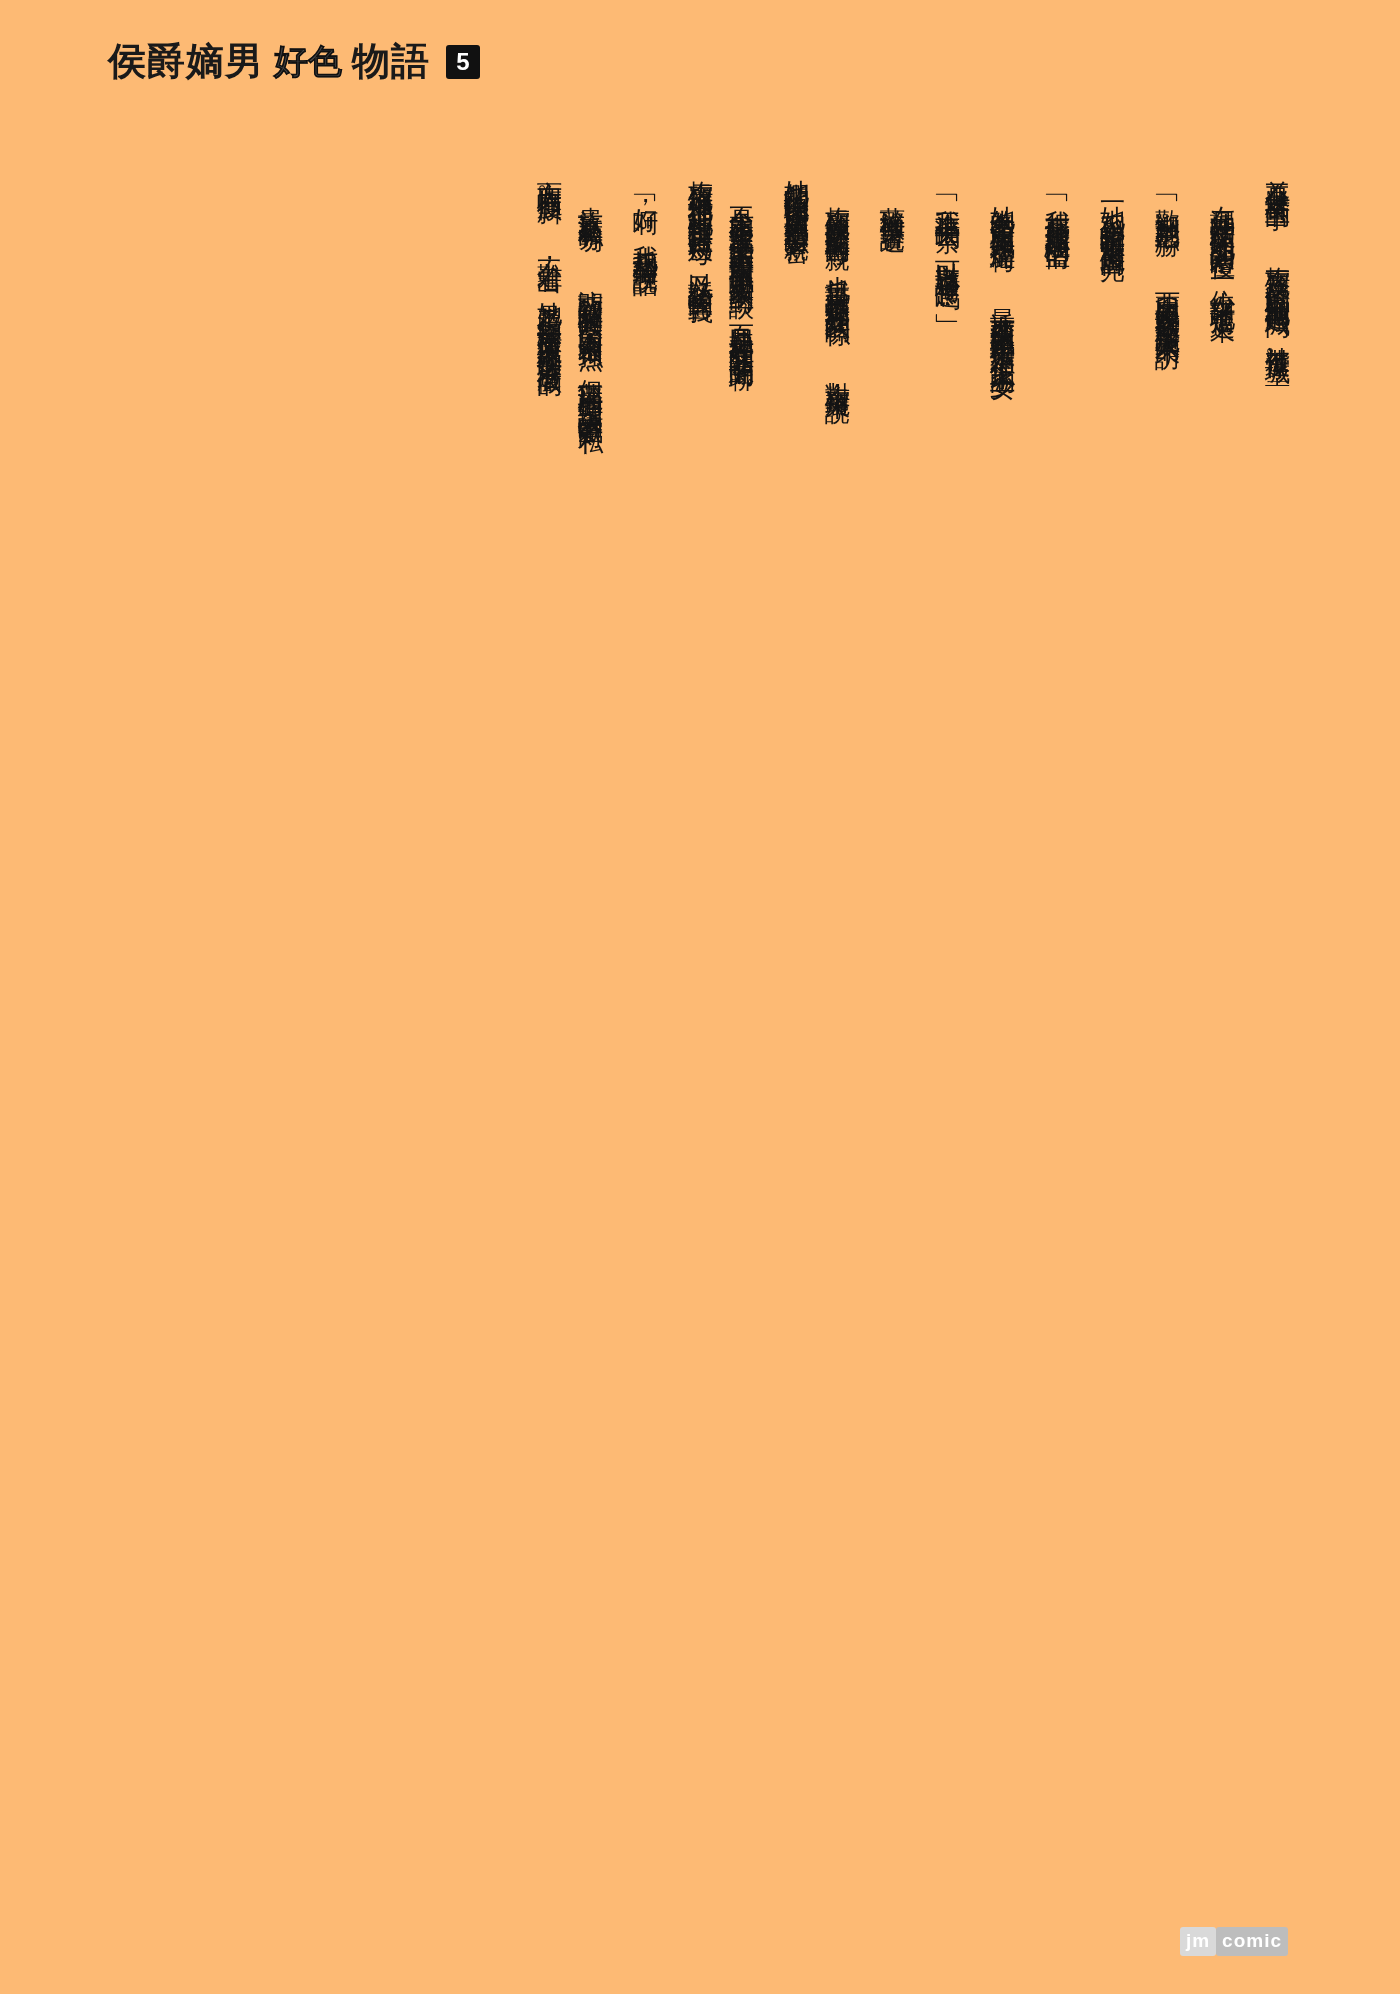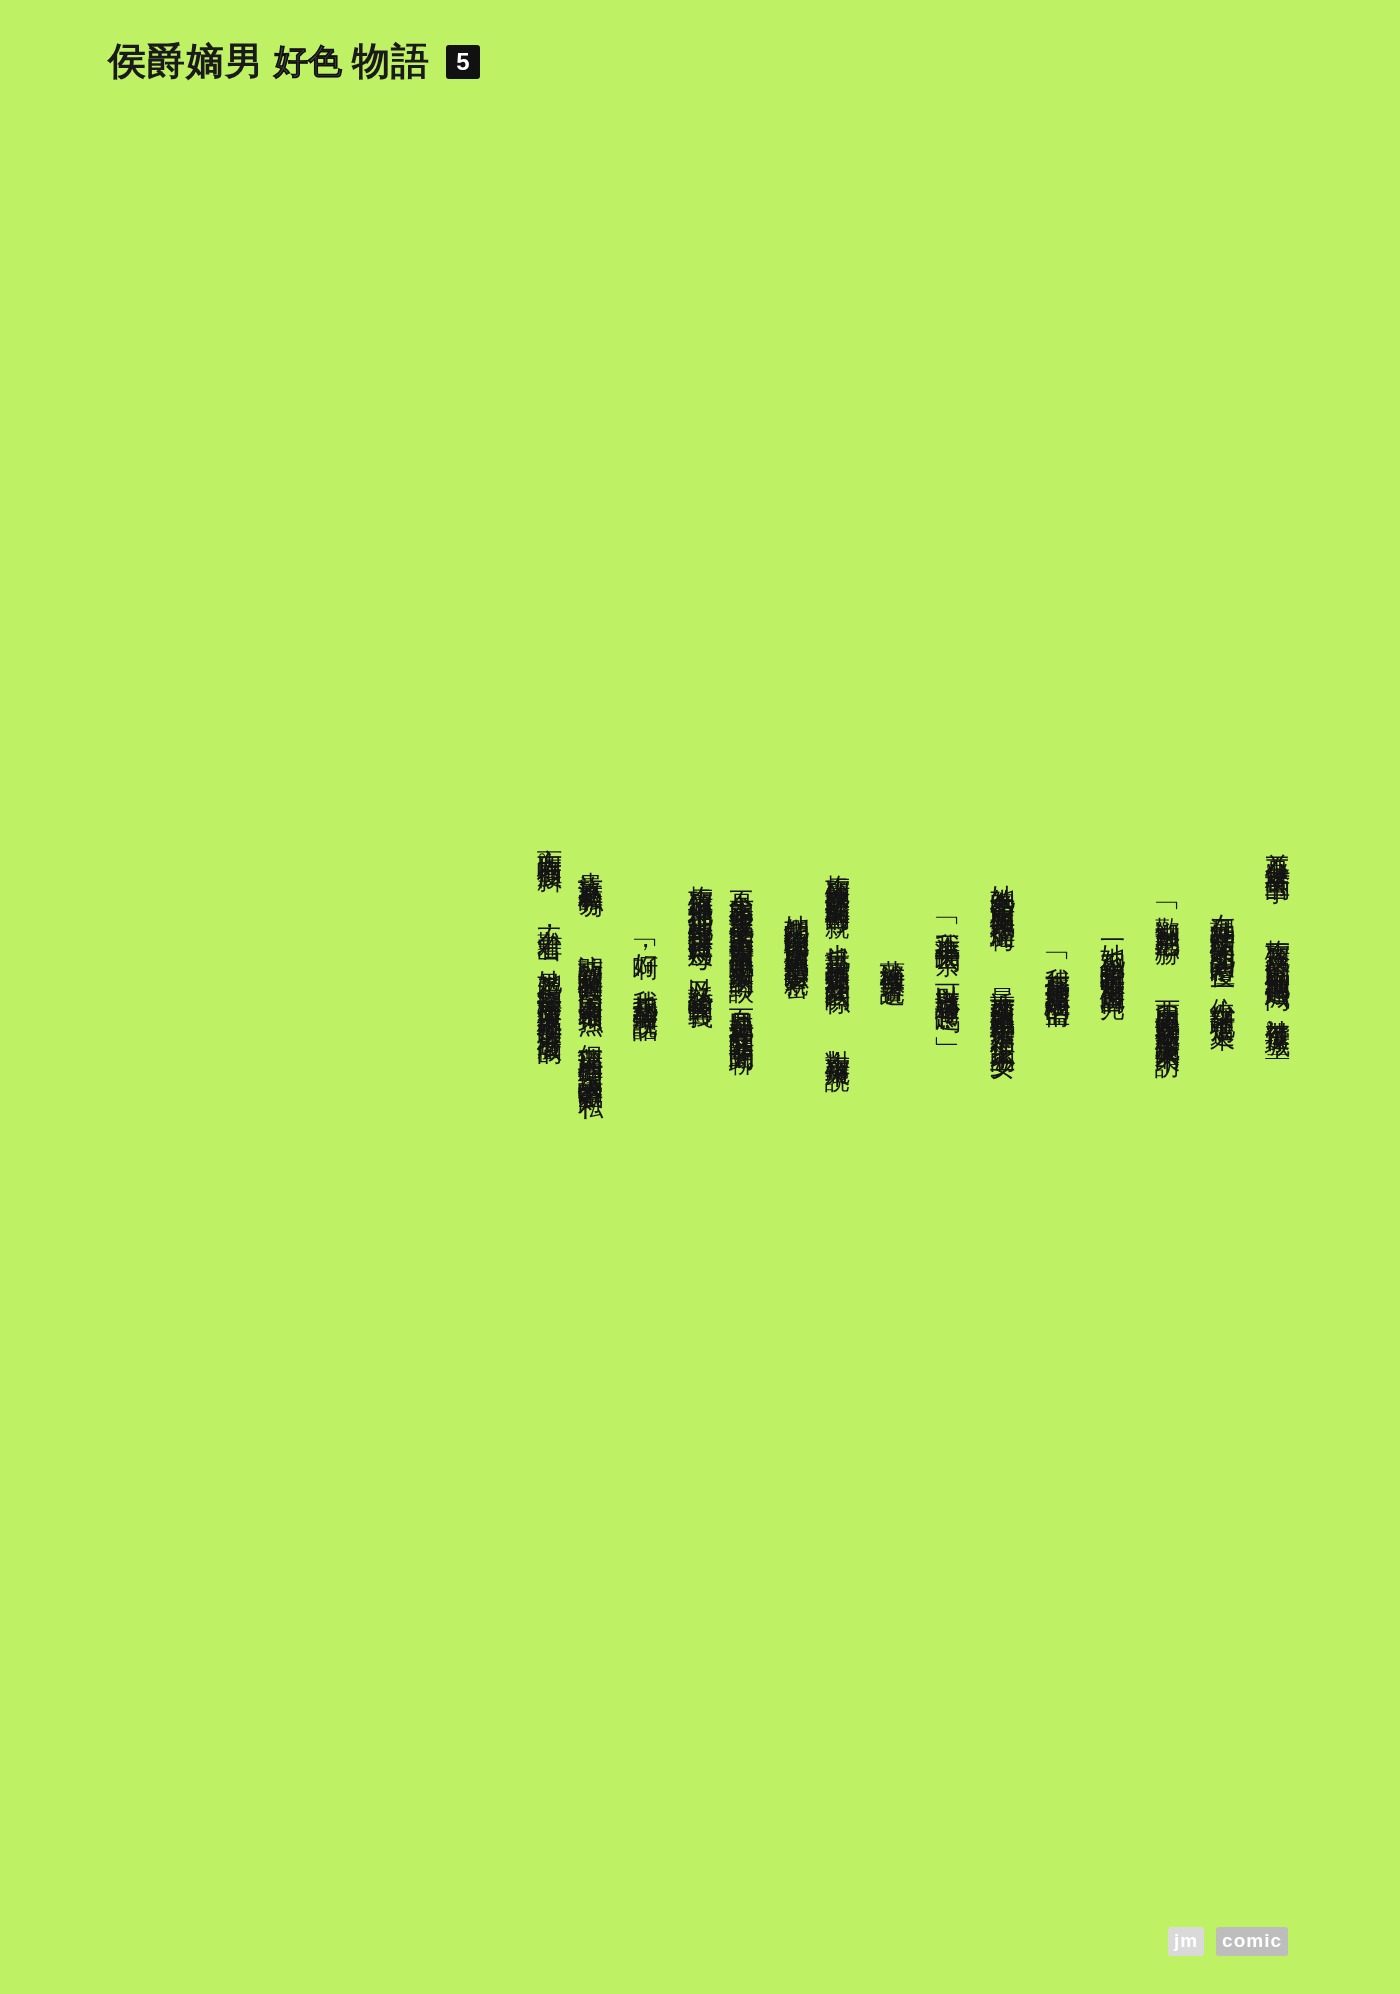--- a/index.html
+++ b/index.html
@@ -12,22 +12,21 @@
     height: 1994px;
     font-family: "Liberation Serif", "DejaVu Serif", serif;
     color: #111111;
     position: relative;
     overflow: hidden;
   }
 
   .page {
     position: absolute;
     inset: 0;
-    background: #bef264;
-    text-align: center;
+    background: #fdba74;
   }
 
   
   .header {
     position: absolute;
     top: 36px;
     left: 108px;
     display: flex;
     align-items: center;
     gap: 10px;
@@ -96,21 +95,21 @@
     margin-left: 14px;
   }
 
   
   .watermark {
     position: absolute;
     right: 112px;
     bottom: 38px;
     display: flex;
     align-items: center;
-    gap: 12px;
+    gap: 0;
   }
   .wm-box {
     font-family: "Liberation Sans", sans-serif;
     font-size: 19px;
     font-weight: bold;
     letter-spacing: 1px;
     color: #ffffff;
     background: #d9d9d9;
     padding: 3px 6px 4px 6px;
     border-radius: 3px;

